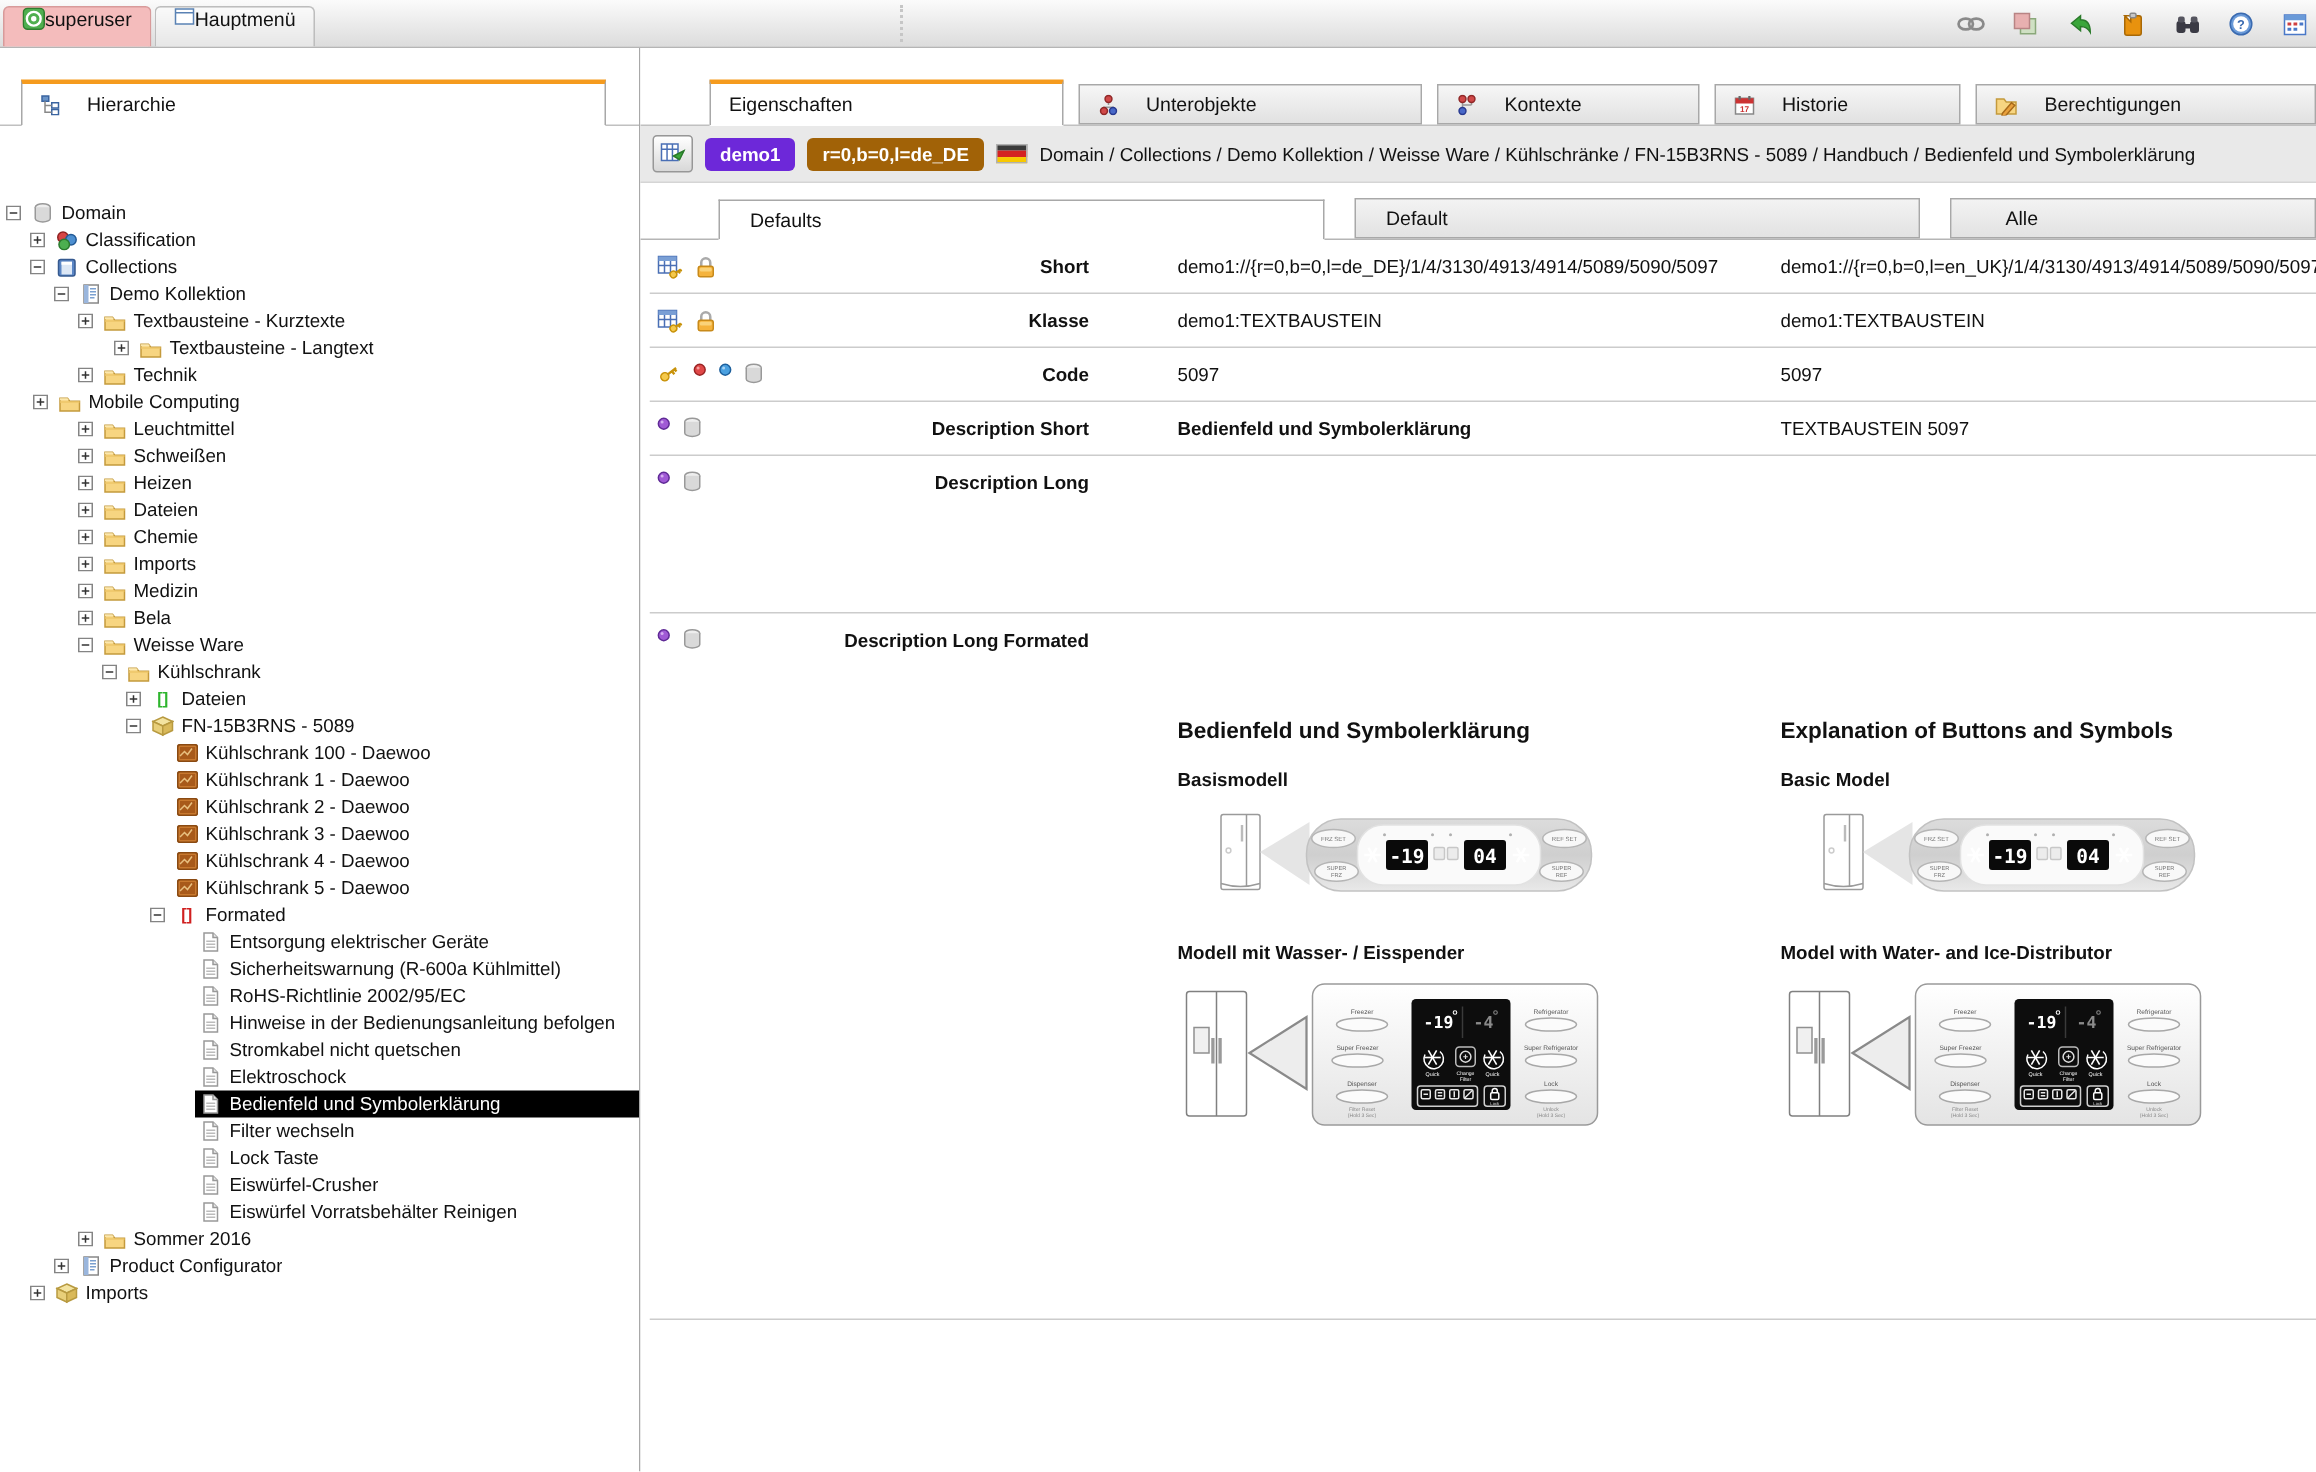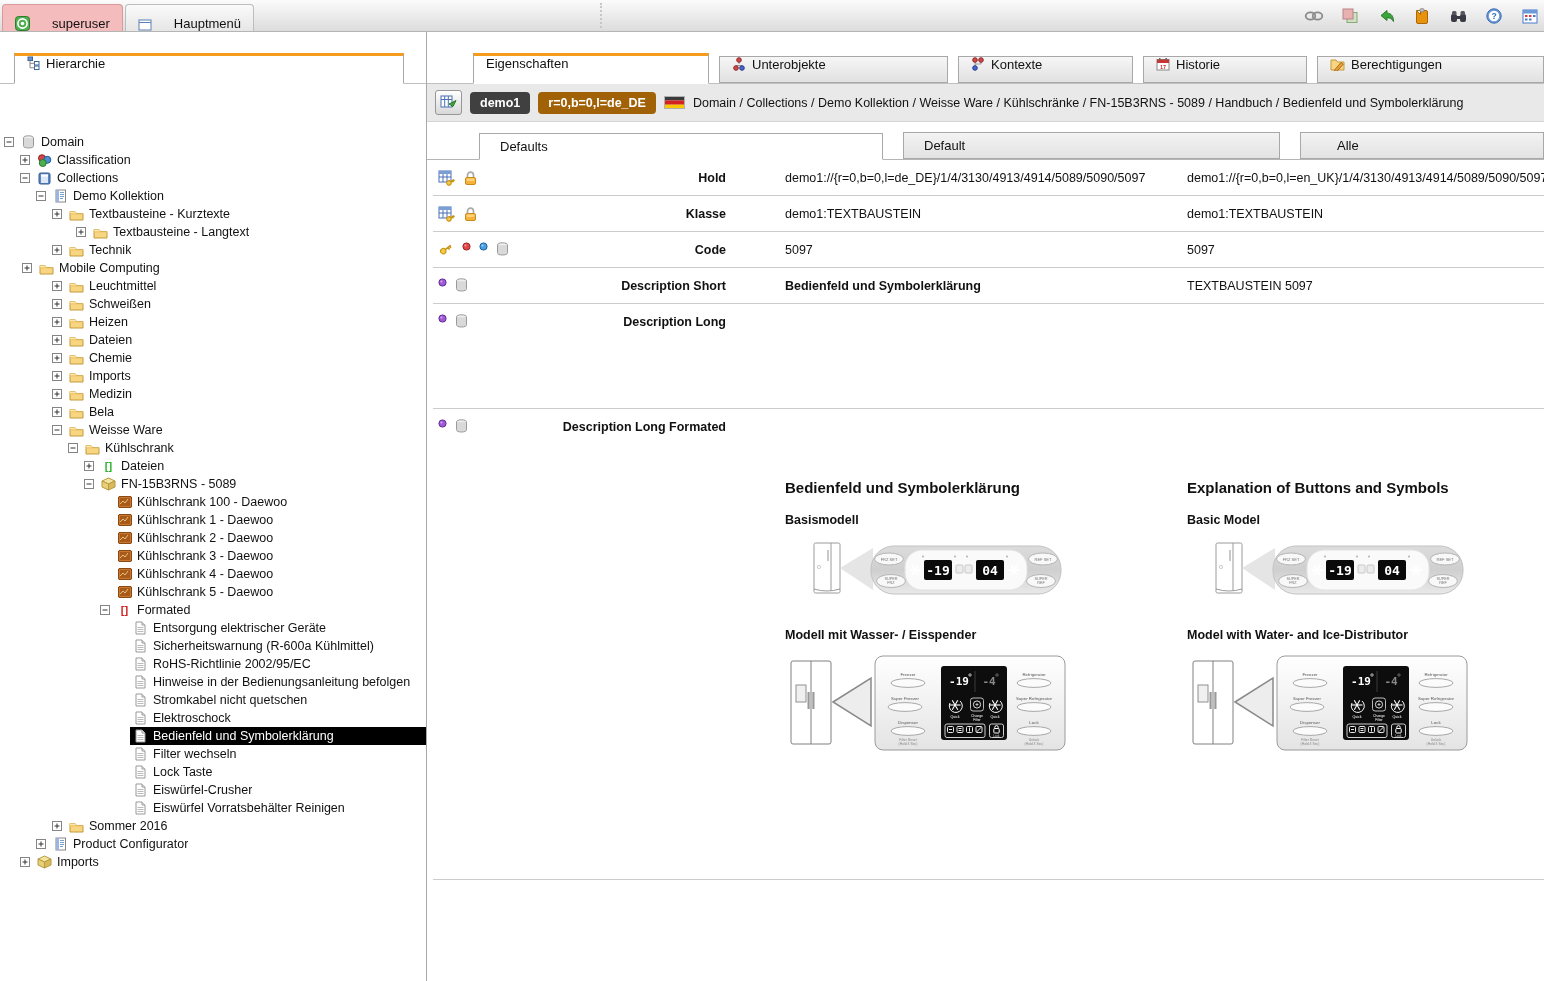--- a/index.html
+++ b/index.html
@@ -2,51 +2,51 @@
 <html><head>
 <meta charset="utf-8">
 <style>
 *{box-sizing:border-box;margin:0;padding:0}
 html,body{width:1544px;height:981px;overflow:hidden;background:#fff;
   font-family:"Liberation Sans",sans-serif;font-size:12.5px;color:#111}
 
 .toolbar{height:32px;background:linear-gradient(#fbfbfb,#dcdcdc);border-bottom:1px solid #b5b5b5;
   display:flex;align-items:flex-end;position:relative}
 .app-tabs{display:flex;align-items:flex-end;padding-left:2px}
-.app-tab{height:27px;display:flex;align-items:flex-end;gap:22px;padding:0 12px;
+.app-tab{height:27px;display:flex;align-items:flex-start;gap:0;padding:0 12px;
   border:1px solid #bdbdbd;border-bottom:none;border-radius:4px 4px 0 0;margin-right:2px;
   font-size:13px;background:linear-gradient(#fafafa,#e6e6e6)}
 .app-tab.active{background:#f4bcbc;border-color:#d89a9a}
 .toolbar-sep{position:absolute;left:600px;top:3px;bottom:3px;border-left:2px dotted #c6c6c6}
 .toolbar-icons{position:absolute;right:4px;top:0;height:32px;display:flex;align-items:center;gap:16px}
 .tb-icon{width:20px;height:20px;display:flex;align-items:center;justify-content:center}
 
 .workspace{display:flex;height:949px}
 .left-panel{width:427px;border-right:1px solid #a8a8a8;background:#fff;display:flex;flex-direction:column}
 .right-panel{flex:1;min-width:0;display:flex;flex-direction:column;background:#fff}
 
 .tabstrip{display:flex;align-items:flex-end;padding-top:24px;height:52px;border-bottom:1px solid #c0c0c0;background:#fff}
 .tabstrip.left{padding-left:14px}
 .tabstrip.right{padding-left:46px}
-.tab{height:27px;display:flex;gap:6px;padding:0 12px;margin-right:10px;
+.tab{height:27px;display:flex;align-items:center;gap:18px;padding:0 12px;margin-right:10px;
   font-size:13px;border:1px solid #a8a8a8;background:linear-gradient(#f6f6f6,#e1e1e1);white-space:nowrap;overflow:hidden}
 .tab.active{background:#fff;border-top:3px solid #f59b1e;height:31px;margin-bottom:-1px;border-bottom:1px solid #fff;z-index:2}
 .tabstrip.left .tab{width:390px}
 .tabstrip.right .tab:nth-child(1){width:236px}
 .tabstrip.right .tab:nth-child(2){width:229px}
 .tabstrip.right .tab:nth-child(3){width:175px}
 .tabstrip.right .tab:nth-child(4){width:164px}
 .tabstrip.right .tab:nth-child(5){flex:1;margin-right:0}
 .tab-icon{display:flex;flex:none}
 
 .breadcrumb{height:38px;background:#e9e9e9;border-bottom:1px solid #d5d5d5;display:flex;align-items:center;gap:8px;padding:0 8px}
 .edit-btn{width:27px;height:25px;flex:none;background:linear-gradient(#ffffff,#d8d8d8);
   border:1px solid #979797;border-radius:3px;display:flex;align-items:center;justify-content:center}
 .badge{font-weight:bold;color:#fff;padding:4px 10px;border-radius:4px;font-size:12.5px;white-space:nowrap}
-.badge.ctx{background:#404040}
+.badge.ctx{background:#6d28d9}
 .badge.par{background:#a16207}
 .flag{display:flex;flex:none}
 .crumb-path{white-space:nowrap;overflow:hidden;color:#111}
 
 .subtabs{display:flex;align-items:flex-end;height:38px;padding-left:52px;border-bottom:1px solid #b5b5b5;background:#fff}
 .subtab{height:27px;display:flex;align-items:center;padding-left:20px;margin-right:20px;font-size:13px;
   border:1px solid #a8a8a8;background:linear-gradient(#f3f3f3,#e2e2e2)}
 .subtab.active{background:#fff;border-bottom:1px solid #fff;margin-bottom:-1px;z-index:2}
 .subtab:nth-child(1){width:404px}
 .subtab:nth-child(2){width:377px}
@@ -952,21 +952,21 @@
               </svg>
             </span>
             <span class="pi">
               <svg width="15" height="16">
                 <path d="M4.5 7.5 V5.2 a3 3 0 0 1 6 0 V7.5" fill="none" stroke="#aaa" stroke-width="1.7"></path>
                 <rect x="2.5" y="7.5" width="10" height="7" rx="1.5" fill="#f5b33c" stroke="#c88a1a"></rect>
                 <rect x="3.5" y="8.5" width="8" height="2.5" rx="1" fill="#fad37a"></rect>
               </svg>
             </span>
           </div>
-          <div class="cell label">Hold</div>
+          <div class="cell label">Short</div>
           <div class="cell val v1">demo1://{r=0,b=0,l=de_DE}/1/4/3130/4913/4914/5089/5090/5097</div>
           <div class="cell val v2">demo1://{r=0,b=0,l=en_UK}/1/4/3130/4913/4914/5089/5090/5097</div>
         </div>
         <div class="prop-row">
           <div class="cell icons">
             <span class="pi">
               <svg width="17" height="16">
                 <rect x="1" y="1" width="12" height="11" fill="#fff" stroke="#4a6fb5"></rect>
                 <rect x="1" y="1" width="12" height="3" fill="#7a9fd5"></rect>
                 <path d="M1 7h12M5 4v8M9 4v8" stroke="#4a6fb5"></path>

